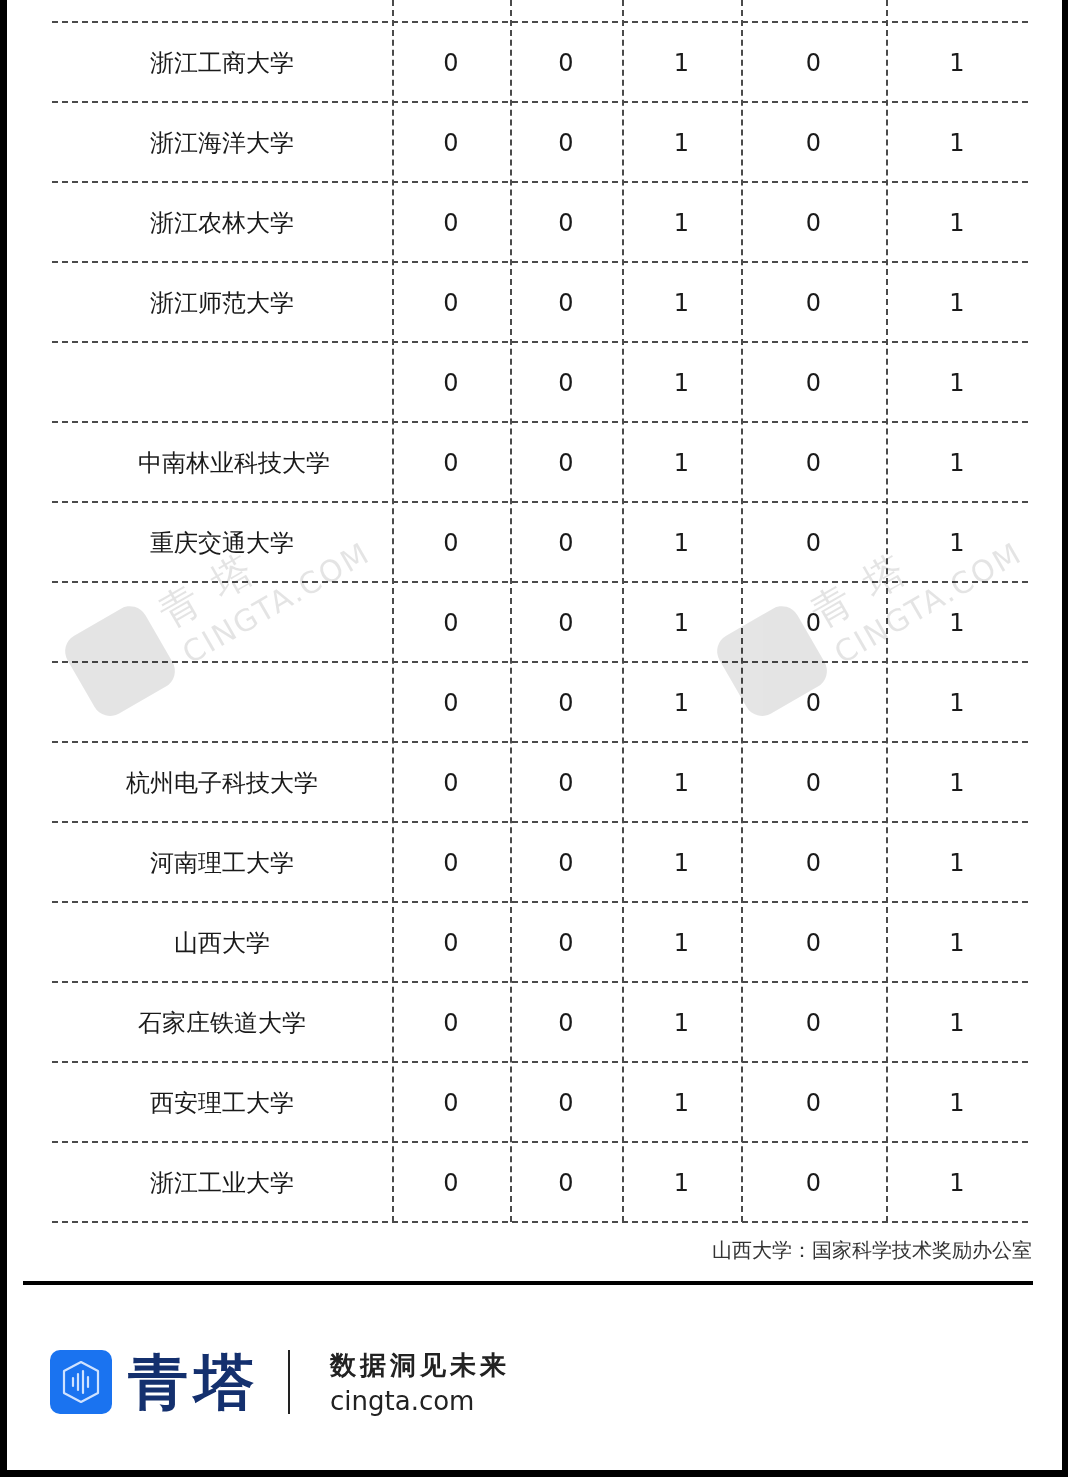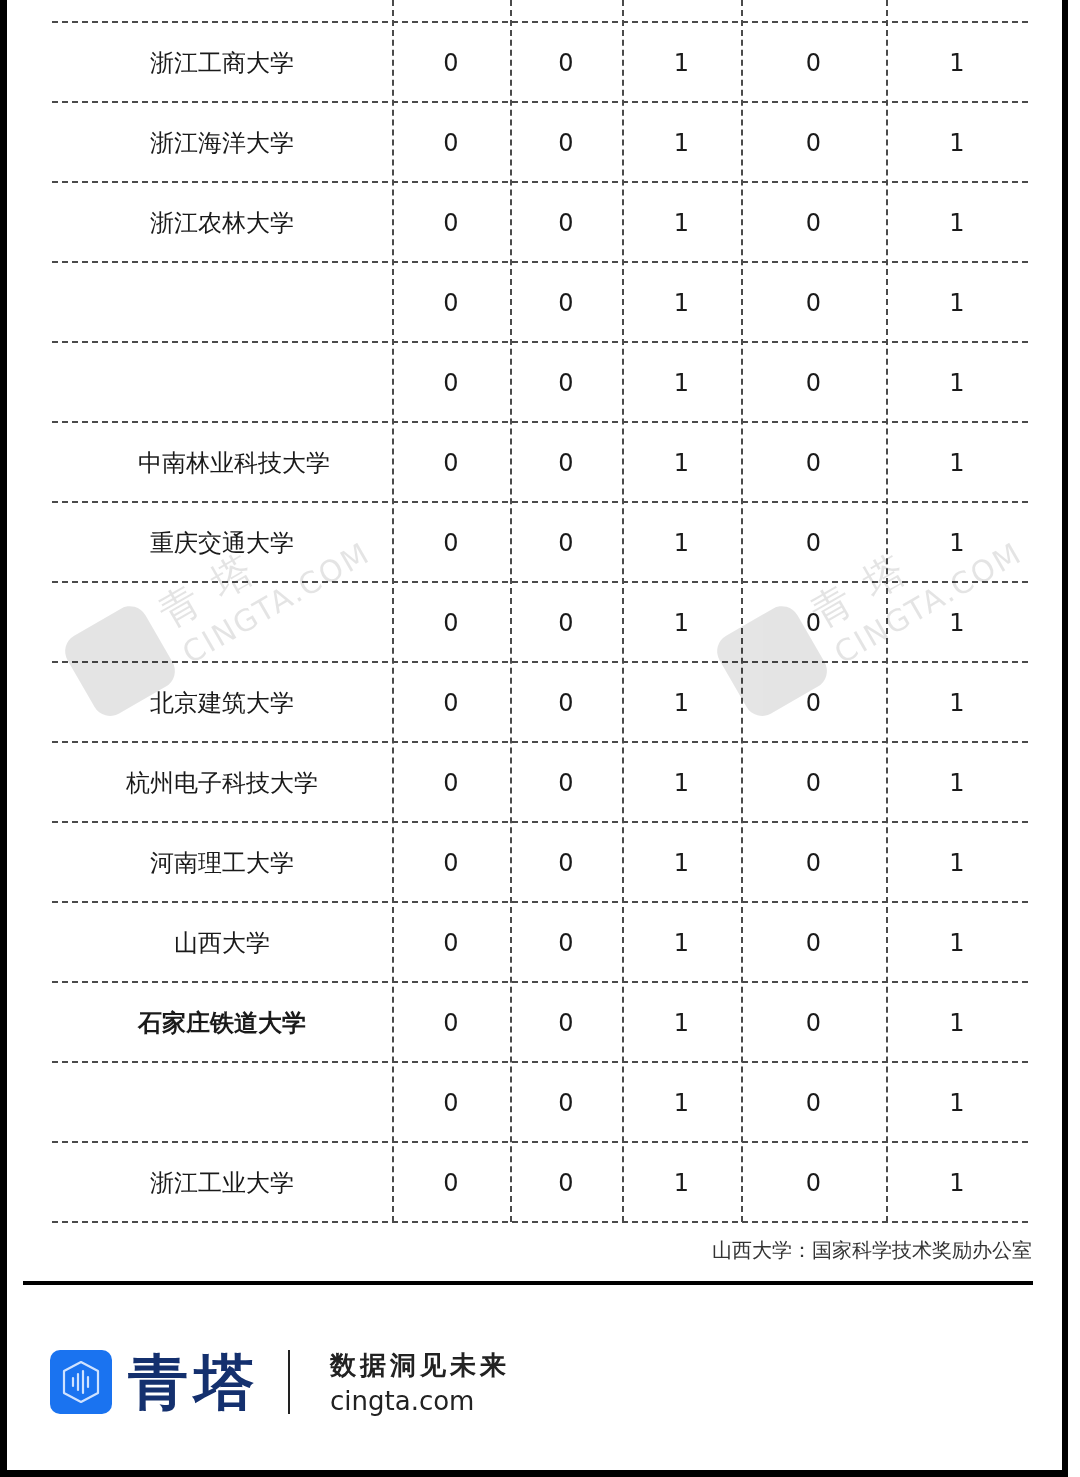--- a/index.html
+++ b/index.html
@@ -102,20 +102,21 @@
     <div class="cell" style="left:0;width:340px;">浙江农林大学</div>
     <div class="cell" style="left:340px;width:118px;">0</div>
     <div class="cell" style="left:458px;width:112px;">0</div>
     <div class="cell" style="left:570px;width:119px;">1</div>
     <div class="cell" style="left:689px;width:145px;">0</div>
     <div class="cell" style="left:834px;width:142px;">1</div>
     <div class="hline"></div>
   </div>
 
   <div class="row">
+    <div class="cell" style="left:0;width:340px;">浙江师范大学</div>
     <div class="cell" style="left:340px;width:118px;">0</div>
     <div class="cell" style="left:458px;width:112px;">0</div>
     <div class="cell" style="left:570px;width:119px;">1</div>
     <div class="cell" style="left:689px;width:145px;">0</div>
     <div class="cell" style="left:834px;width:142px;">1</div>
     <div class="hline"></div>
   </div>
 
   <div class="row">
     <div class="cell" style="left:340px;width:118px;">0</div>
@@ -149,21 +150,20 @@
   <div class="row">
     <div class="cell" style="left:340px;width:118px;">0</div>
     <div class="cell" style="left:458px;width:112px;">0</div>
     <div class="cell" style="left:570px;width:119px;">1</div>
     <div class="cell" style="left:689px;width:145px;">0</div>
     <div class="cell" style="left:834px;width:142px;">1</div>
     <div class="hline"></div>
   </div>
 
   <div class="row">
-    <div class="cell" style="left:0;width:340px;">北京建筑大学</div>
     <div class="cell" style="left:340px;width:118px;">0</div>
     <div class="cell" style="left:458px;width:112px;">0</div>
     <div class="cell" style="left:570px;width:119px;">1</div>
     <div class="cell" style="left:689px;width:145px;">0</div>
     <div class="cell" style="left:834px;width:142px;">1</div>
     <div class="hline"></div>
   </div>
 
   <div class="row">
     <div class="cell" style="left:0;width:340px;text-align:right;">杭州电子科技大学</div>
@@ -189,30 +189,31 @@
     <div class="cell" style="left:0;width:340px;">山西大学</div>
     <div class="cell" style="left:340px;width:118px;">0</div>
     <div class="cell" style="left:458px;width:112px;">0</div>
     <div class="cell" style="left:570px;width:119px;">1</div>
     <div class="cell" style="left:689px;width:145px;">0</div>
     <div class="cell" style="left:834px;width:142px;">1</div>
     <div class="hline"></div>
   </div>
 
   <div class="row">
-    <div class="cell" style="left:0;width:340px;font-weight:bold;">石家庄铁道大学</div>
-    <div class="cell" style="left:340px;width:118px;">0</div>
-    <div class="cell" style="left:458px;width:112px;">0</div>
-    <div class="cell" style="left:570px;width:119px;">1</div>
-    <div class="cell" style="left:689px;width:145px;">0</div>
-    <div class="cell" style="left:834px;width:142px;">1</div>
-    <div class="hline"></div>
-  </div>
-
-  <div class="row">
+    <div class="cell" style="left:0;width:340px;">石家庄铁道大学</div>
+    <div class="cell" style="left:340px;width:118px;">0</div>
+    <div class="cell" style="left:458px;width:112px;">0</div>
+    <div class="cell" style="left:570px;width:119px;">1</div>
+    <div class="cell" style="left:689px;width:145px;">0</div>
+    <div class="cell" style="left:834px;width:142px;">1</div>
+    <div class="hline"></div>
+  </div>
+
+  <div class="row">
+    <div class="cell" style="left:0;width:340px;">西安理工大学</div>
     <div class="cell" style="left:340px;width:118px;">0</div>
     <div class="cell" style="left:458px;width:112px;">0</div>
     <div class="cell" style="left:570px;width:119px;">1</div>
     <div class="cell" style="left:689px;width:145px;">0</div>
     <div class="cell" style="left:834px;width:142px;">1</div>
     <div class="hline"></div>
   </div>
 
   <div class="row">
     <div class="cell" style="left:0;width:340px;text-align:center;">浙江工业大学</div>

